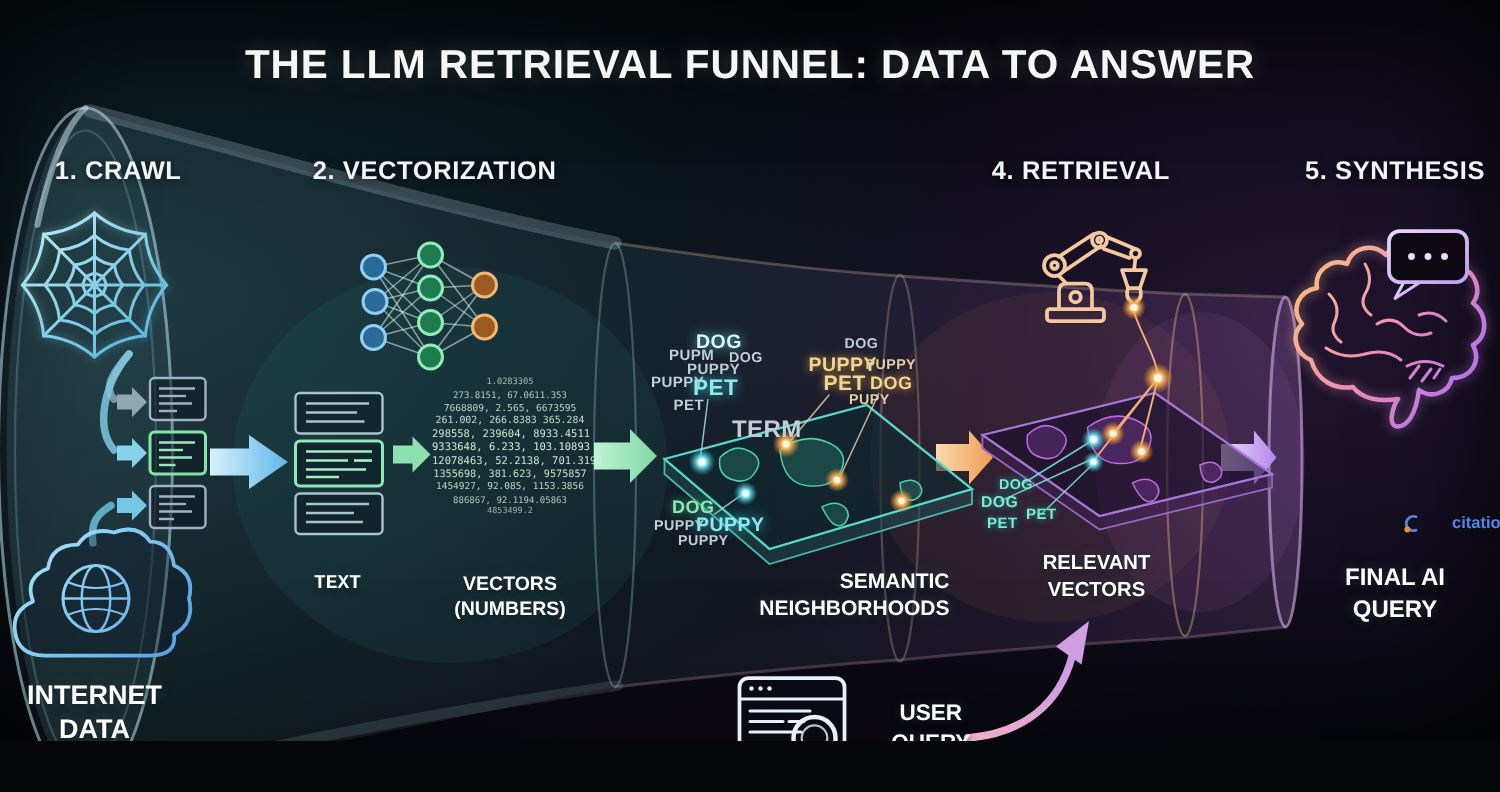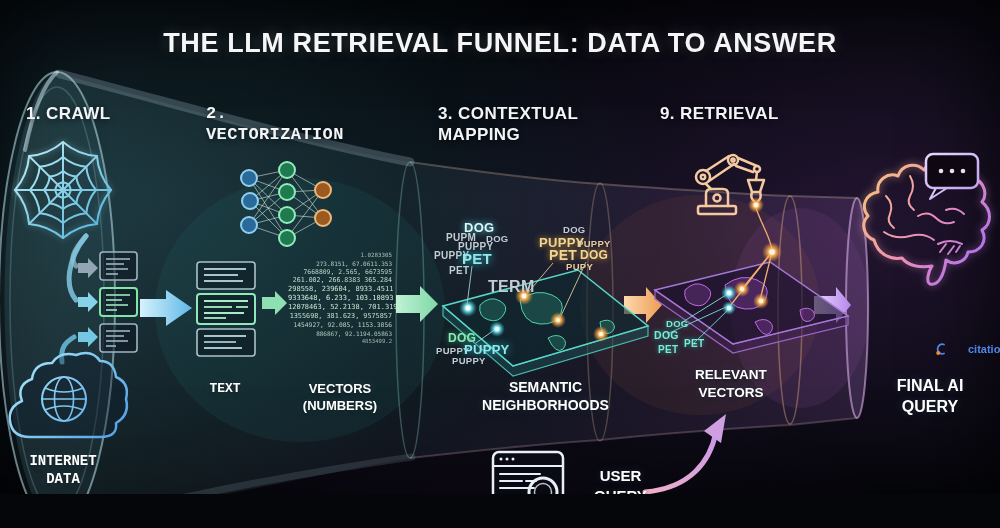--- a/index.html
+++ b/index.html
@@ -14,30 +14,30 @@
     box-shadow:inset 0 0 90px rgba(0,0,0,.8);
   }
   .art{position:absolute;left:0;top:0;}
   .title{
     position:absolute;left:0;top:28px;width:1000px;text-align:center;
     color:#f5f6f8;font-size:27px;font-weight:800;letter-spacing:.6px;
     text-shadow:0 0 14px rgba(255,255,255,.22),0 2px 6px rgba(0,0,0,.7);
   }
   .stage{
     position:absolute;color:#f2f5f7;font-weight:800;font-size:17px;letter-spacing:.4px;
-    text-align:left;line-height:1.22;text-shadow:0 1px 6px rgba(0,0,0,.65);
+    text-align:right;line-height:1.22;text-shadow:0 1px 6px rgba(0,0,0,.65);
   }
   .cap{
     position:absolute;color:#ffffff;font-weight:800;text-align:center;line-height:1.3;
     text-shadow:0 0 8px rgba(140,210,230,.25),0 1px 4px rgba(0,0,0,.75);
   }
   .answer{position:absolute;left:862px;top:275px;width:132px;color:#e6e8f0;font-size:9px;line-height:1.38;}
   .citation{position:absolute;left:934px;top:342px;display:flex;align-items:center;gap:21px;
     color:#4f86ea;font-weight:700;font-size:11px;}
-  .numbers{position:absolute;left:288px;top:252px;width:104px;text-align:right;}
+  .numbers{position:absolute;left:288px;top:252px;width:104px;text-align:center;}
   .numbers span{display:block;font-family:"DejaVu Sans Mono",monospace;color:#d2ecd9;white-space:nowrap;line-height:1.32;}
   .n0{font-size:5.8px;opacity:.72}.n1{font-size:6px;opacity:.8}.n2{font-size:6.4px;opacity:.85}
   .n3{font-size:6.6px;opacity:.9}.n4{font-size:7px;opacity:.95}.n5{font-size:7px;opacity:1}
   .n6{font-size:7px;opacity:.95}.n7{font-size:6.8px;opacity:.9}.n8{font-size:6.3px;opacity:.85}
   .n9{font-size:6px;opacity:.78}.n10{font-size:5.6px;opacity:.68}
   .wd{position:absolute;font-weight:800;line-height:1;letter-spacing:.3px;}
   .glow-c{color:#dff6fa;text-shadow:0 0 7px #56d8e8;}
   .cyan{color:#8fe8ec;text-shadow:0 0 8px #38c8d8;}
   .gray{color:#c2cdd4;font-weight:600;}
   .yel{color:#f2d696;text-shadow:0 0 6px #c89838;}
@@ -385,28 +385,28 @@
   </g>
   <g>
     <path d="M 645,492 C 690,488 710,462 716,432" stroke="url(#gQuery)" stroke-width="5" fill="none" stroke-linecap="round"></path>
     <polygon points="726,414 704,431 721,443" fill="#cf9fe2"></polygon>
   </g>
 </svg>
 
 <div class="title">THE LLM RETRIEVAL FUNNEL: DATA TO ANSWER</div>
 
 <div class="stage" style="left:26px;top:104px;width:95px;">1. CRAWL</div>
-<div class="stage" style="left:206px;top:104px;width:165px;font-family:Liberation Mono, monospace;">2. VECTORIZATION</div>
-<div class="stage" style="left:438px;top:104px;width:168px;">3. CONTEXTUAL MAPPING</div>
-<div class="stage" style="left:660px;top:104px;width:120px;">9. RETRIEVAL</div>
-
-<div class="cap" style="left:12px;top:452px;width:102px;font-size:14px;font-family:Liberation Mono, monospace;">INTERNET DATA</div>
+<div class="stage" style="left:206px;top:104px;width:165px;">2. VECTORIZATION</div>
+<div class="stage" style="left:660px;top:104px;width:120px;">4. RETRIEVAL</div>
+<div class="stage" style="left:855px;top:104px;width:135px;">5. SYNTHESIS</div>
+
+<div class="cap" style="left:12px;top:452px;width:102px;font-size:18px;">INTERNET DATA</div>
 <div class="cap" style="left:193px;top:381px;width:64px;font-size:13px;font-family:Liberation Mono, monospace;">TEXT</div>
 <div class="cap" style="left:288px;top:381px;width:104px;font-size:13px;">VECTORS (NUMBERS)</div>
-<div class="cap" style="left:458px;top:378px;width:175px;font-size:14px;">SEMANTIC NEIGHBORHOODS</div>
+<div class="cap" style="left:458px;top:378px;width:175px;font-size:14px;text-align:right;">SEMANTIC NEIGHBORHOODS</div>
 <div class="cap" style="left:672px;top:366px;width:118px;font-size:13.5px;">RELEVANT VECTORS</div>
 <div class="cap" style="left:868px;top:376px;width:124px;font-size:16px;">FINAL AI QUERY</div>
 <div class="cap" style="left:578px;top:466px;width:85px;font-size:15px;">USER QUERY</div>
 
 <div class="numbers">
   <span class="n0">1.0283305</span>
   <span class="n1">273.8151, 67.0611.353</span>
   <span class="n2">7668809, 2.565, 6673595</span>
   <span class="n3">261.002, 266.8383 365.284</span>
   <span class="n4">298558, 239604, 8933.4511</span>

